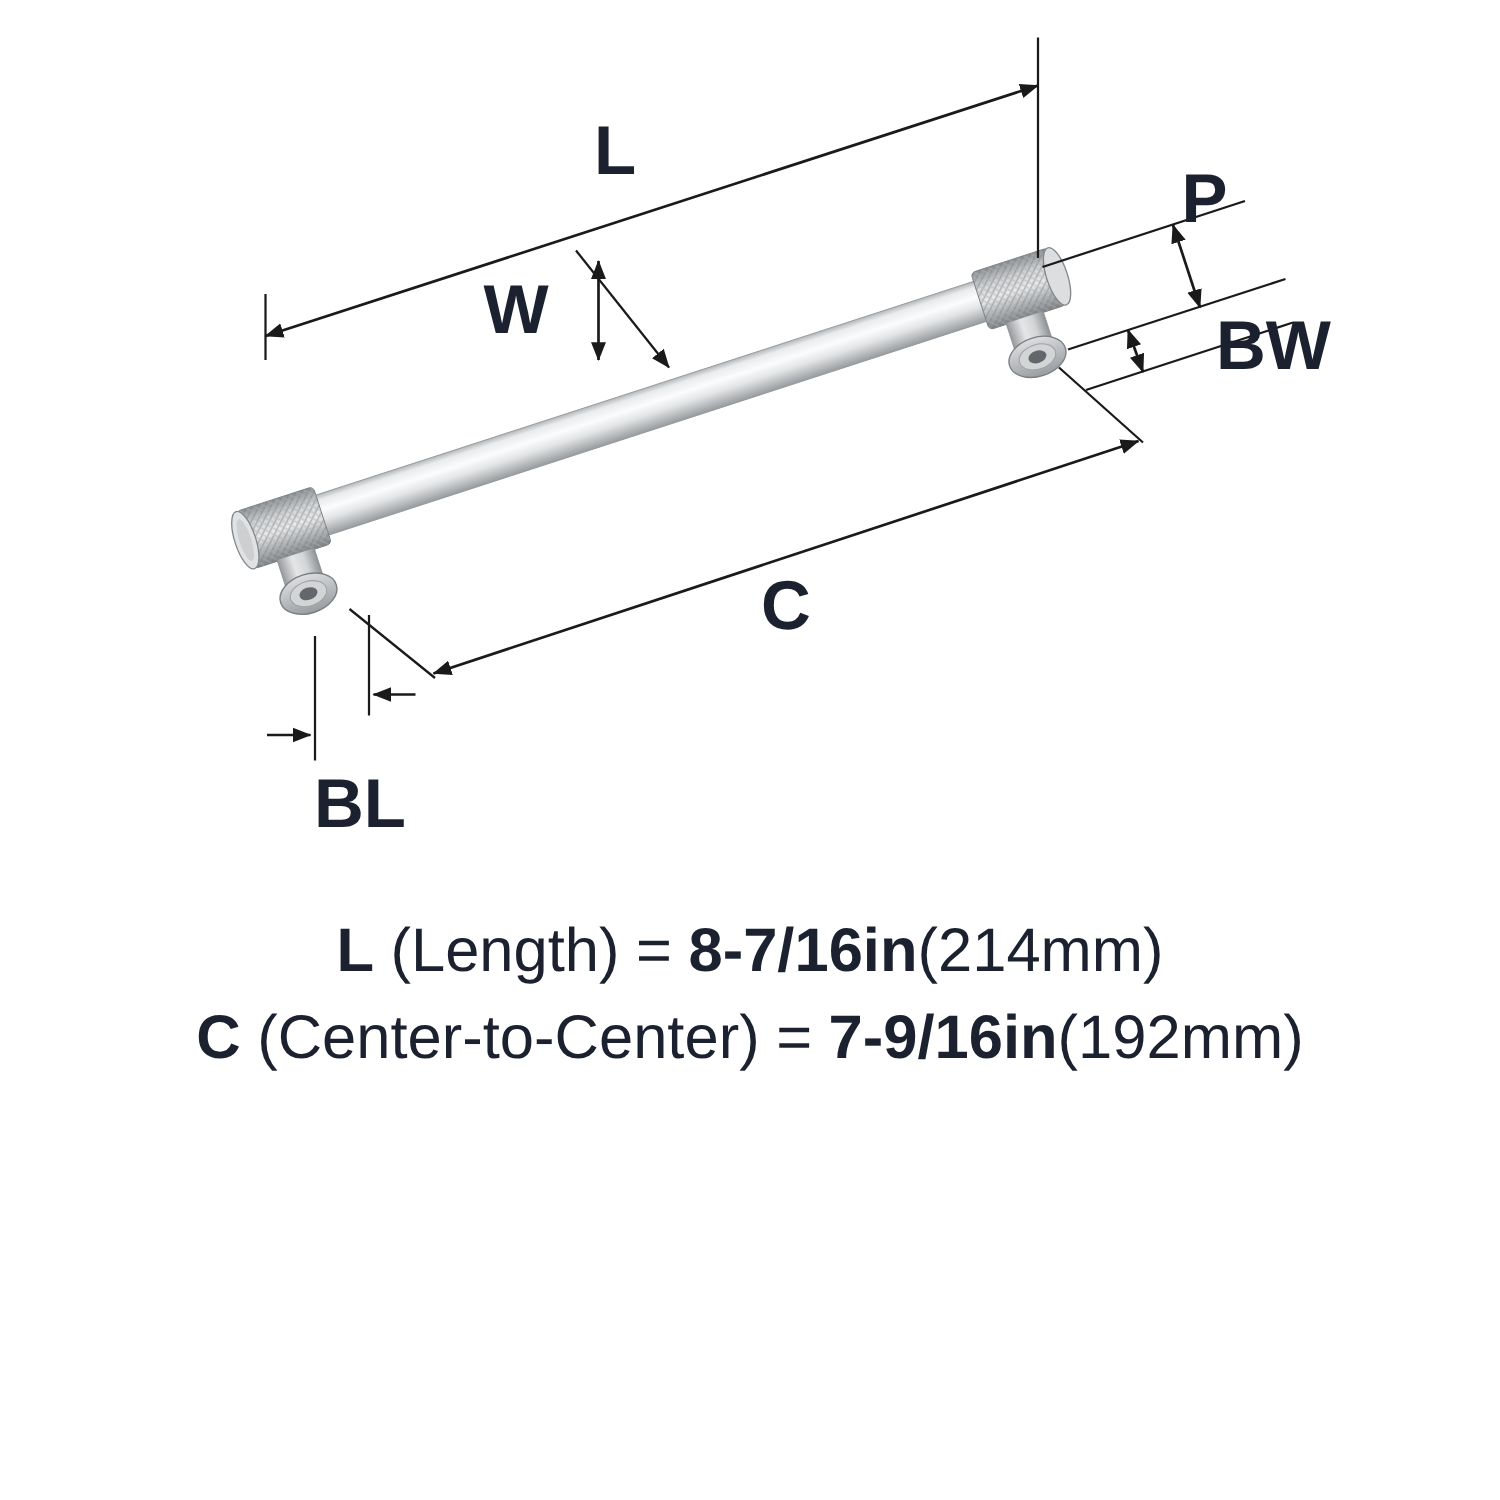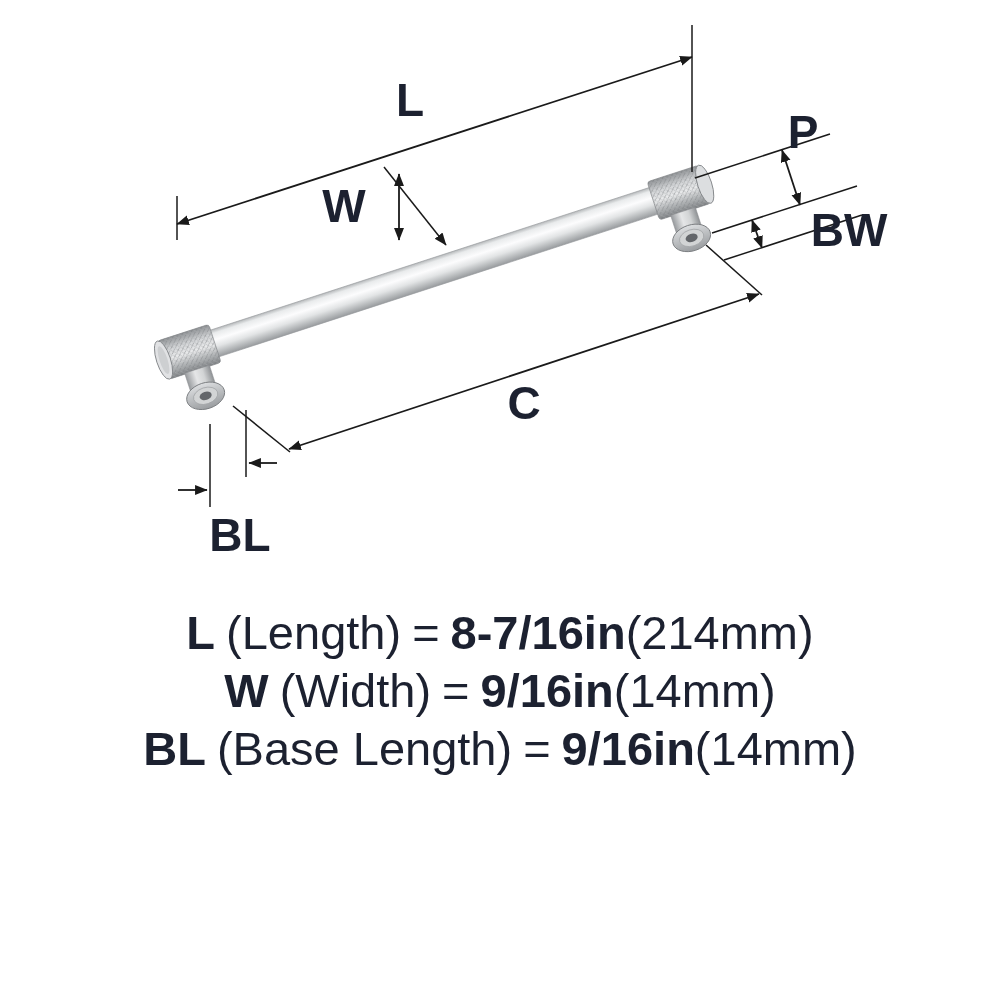--- a/index.html
+++ b/index.html
@@ -16,21 +16,21 @@
   .dimline { stroke:var(--line,#1a1a1a); stroke-width:1.8; fill:none; }
   .thin    { stroke:var(--line,#1a1a1a); stroke-width:1.5; fill:none; }
   .dimtext {
     font-family:"Liberation Sans", sans-serif;
     font-weight:700; font-size:46px;
     fill:var(--ink,#1c2130);
   }
 
   
   .specs { padding-top:24px; text-align:center; }
-  .spec-row { font-size:47px; line-height:58px; white-space:nowrap; }
+  .spec-row { font-size:41px; line-height:58px; white-space:nowrap; }
   .spec-row > span { margin-right:11px; }
   .spec-row > span.v { margin-right:0; }
   .spec-row > span:last-child { margin-right:0; }
   .b { font-weight:700; }
   .r { font-weight:400; }
 </style>
 </head>
 <body>
 
 <div class="stage">
@@ -146,20 +146,17 @@
       <line class="dimline" x1="277" y1="463" x2="249" y2="463" marker-end="url(#ah-e)"></line>
       <text class="dimtext" x="240" y="551" text-anchor="middle">BL</text>
     </g>
   </svg>
 
   <div class="specs">
     <div class="spec-row">
       <span class="b">L</span><span class="r">(Length)</span><span class="r">=</span><span class="b v">8-7/16in</span><span class="r">(214mm)</span>
     </div>
     <div class="spec-row">
-      <span class="b">W</span><span class="r">(Width)</span><span class="r">=</span><span class="b v">9/16in</span><span class="r">(14mm)</span>
-    </div>
-    <div class="spec-row">
-      <span class="b">BL</span><span class="r">(Base Length)</span><span class="r">=</span><span class="b v">9/16in</span><span class="r">(14mm)</span>
+      <span class="b">C</span><span class="r">(Center-to-Center)</span><span class="r">=</span><span class="b v">7-9/16in</span><span class="r">(192mm)</span>
     </div>
   </div>
 
 </div>
 
 </body></html>

